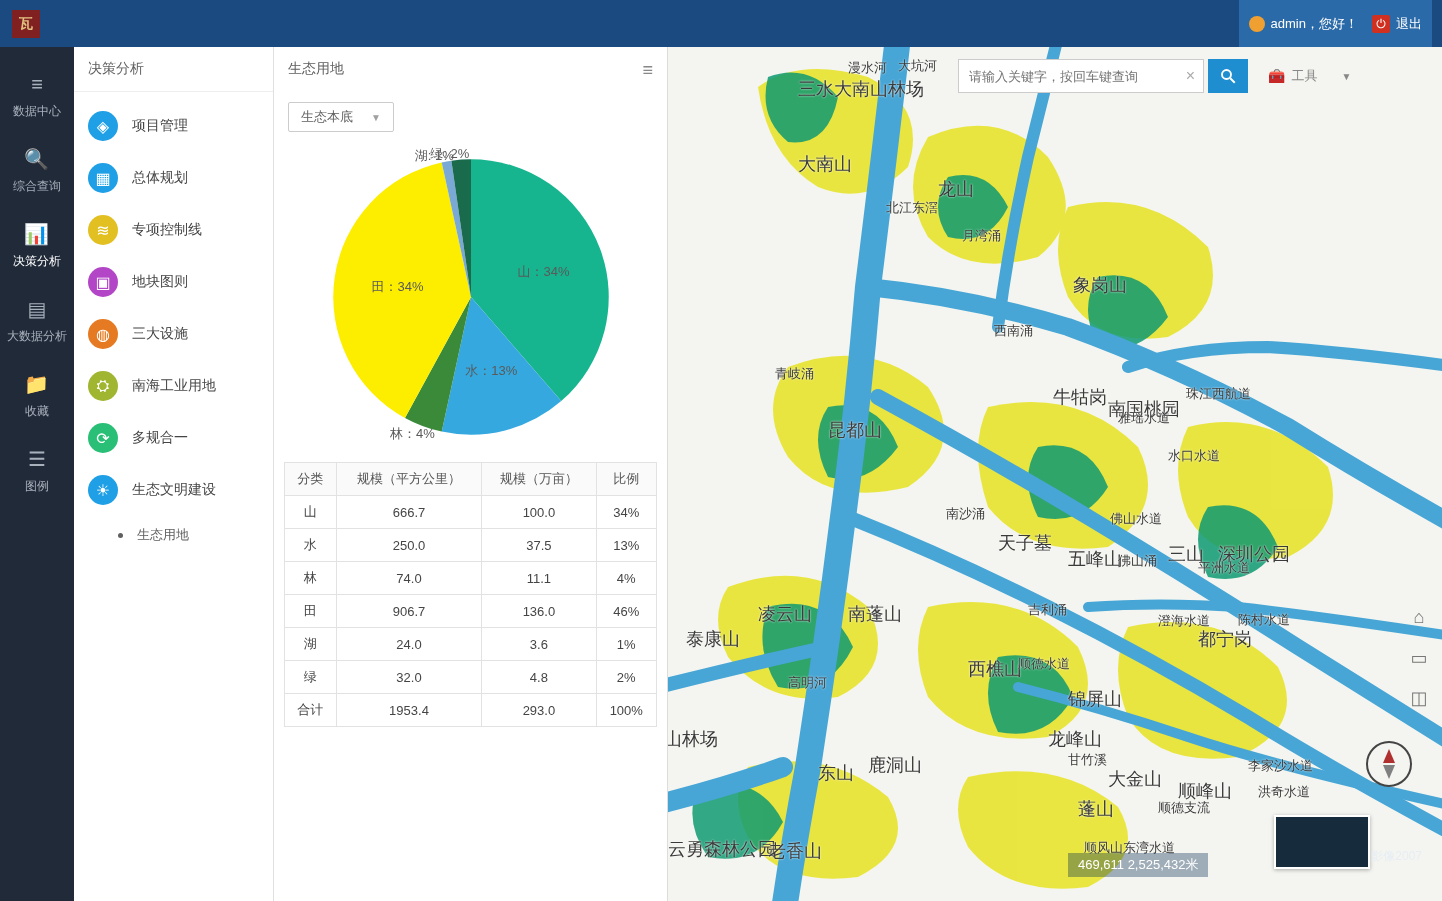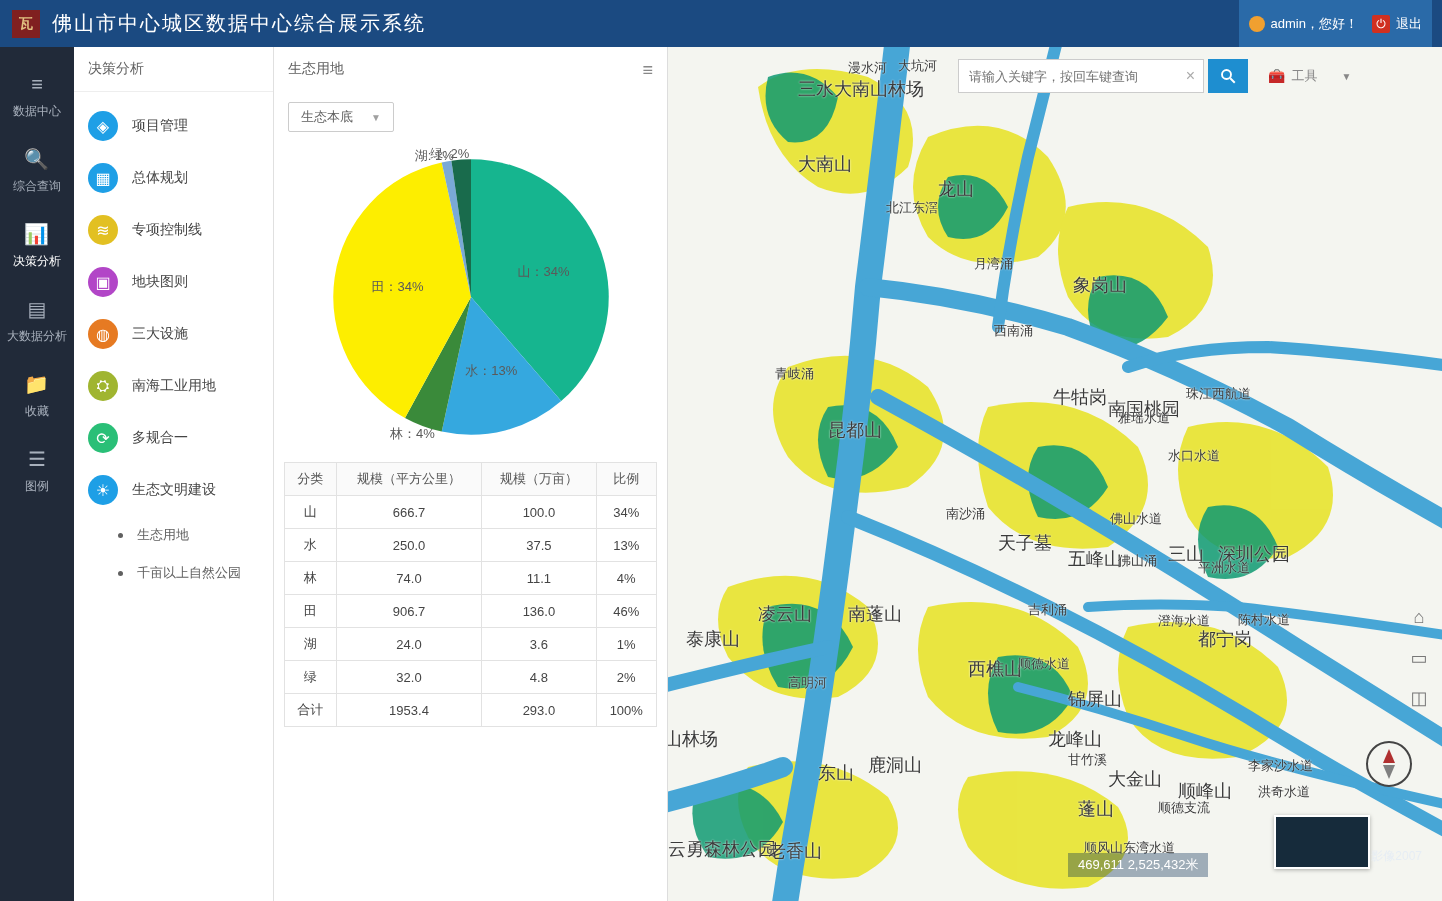--- a/index.html
+++ b/index.html
@@ -73,21 +73,20 @@
 .basemap-label { position: absolute; right: 20px; bottom: 36px; color: #e6edf4; font-size: 12px; }
 .coord-bar { position: absolute; bottom: 24px; left: 400px; background: rgba(0,40,80,.35); color: #fff; padding: 3px 10px; font-size: 13px; }
 </style>
 </head>
 <body>
 
 <div class="app">
 
   <div class="header">
     <div class="logo-icon">瓦</div>
-    <div class="header-title">佛山市中心城区数据中心综合展示系统</div>
     <div class="header-right">
       <div class="user-icon"></div>
       <span class="header-user">admin，您好！</span>
       <span class="logout-icon">⏻</span>
       <span class="logout-text">退出</span>
     </div>
   </div>
 
   <div class="leftnav" id="leftnav">
       <div class="leftnav-item">
@@ -148,24 +147,20 @@
           <span>多规合一</span>
         </div>
         <div class="menu-item">
           <div class="mi-icon" style="background:#1e9fe6">☀</div>
           <span>生态文明建设</span>
         </div>
         <div class="sub-menu">
           <div class="sub-item">
             <span class="dot"></span>
             <span>生态用地</span>
-          </div>
-          <div class="sub-item">
-            <span class="dot"></span>
-            <span>千亩以上自然公园</span>
           </div>
         </div>
       </div>
   </div>
 
   <div class="content">
     <div class="content-title">
       <span>生态用地</span>
       <span class="collapse-icon">≡</span>
     </div>
@@ -293,21 +288,21 @@
         <path d="M350 640 Q430 660 520 690 Q610 720 790 760" stroke-width="10"></path>
       </g>
     </svg>
     <div id="placelabels">
         <div class="map-place big" style="left: 130px; top: 30px;">三水大南山林场</div>
         <div class="map-place" style="left: 180px; top: 12px;">漫水河</div>
         <div class="map-place" style="left: 230px; top: 10px;">大坑河</div>
         <div class="map-place big" style="left: 130px; top: 105px;">大南山</div>
         <div class="map-place big" style="left: 270px; top: 130px;">龙山</div>
         <div class="map-place" style="left: 218px; top: 152px;">北江东滘</div>
-        <div class="map-place" style="left: 306px; top: 180px; margin-top: 28px;">月湾涌</div>
+        <div class="map-place" style="left: 294px; top: 180px;">月湾涌</div>
         <div class="map-place big" style="left: 405px; top: 226px;">象岗山</div>
         <div class="map-place" style="left: 326px; top: 275px;">西南涌</div>
         <div class="map-place" style="left: 107px; top: 318px;">青岐涌</div>
         <div class="map-place big" style="left: 385px; top: 338px;">牛牯岗</div>
         <div class="map-place big" style="left: 440px; top: 338px; margin-top: 12px;">南国桃园</div>
         <div class="map-place" style="left: 518px; top: 338px;">珠江西航道</div>
         <div class="map-place big" style="left: 160px; top: 371px;">昆都山</div>
         <div class="map-place" style="left: 450px; top: 362px;">雅瑶水道</div>
         <div class="map-place" style="left: 500px; top: 400px;">水口水道</div>
         <div class="map-place" style="left: 278px; top: 458px;">南沙涌</div>

